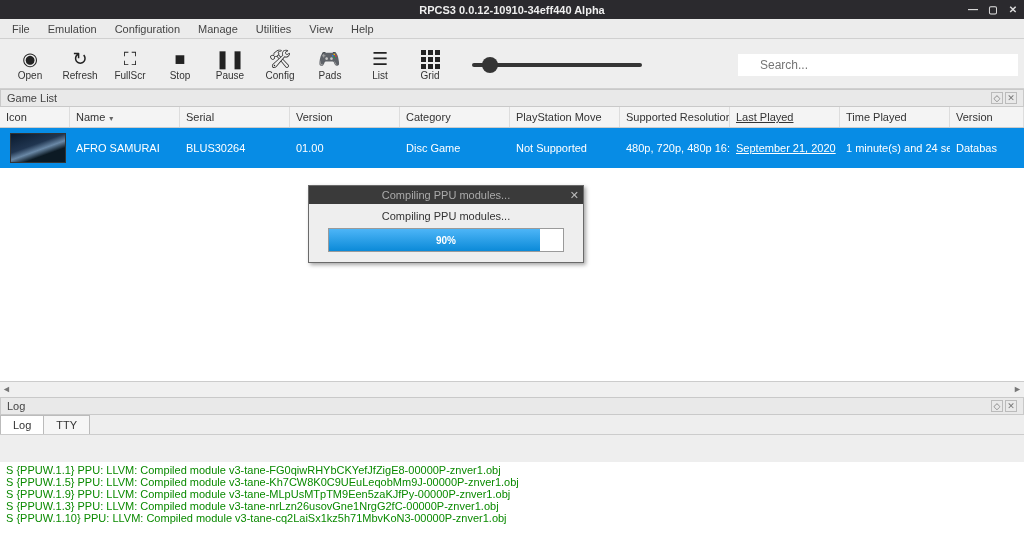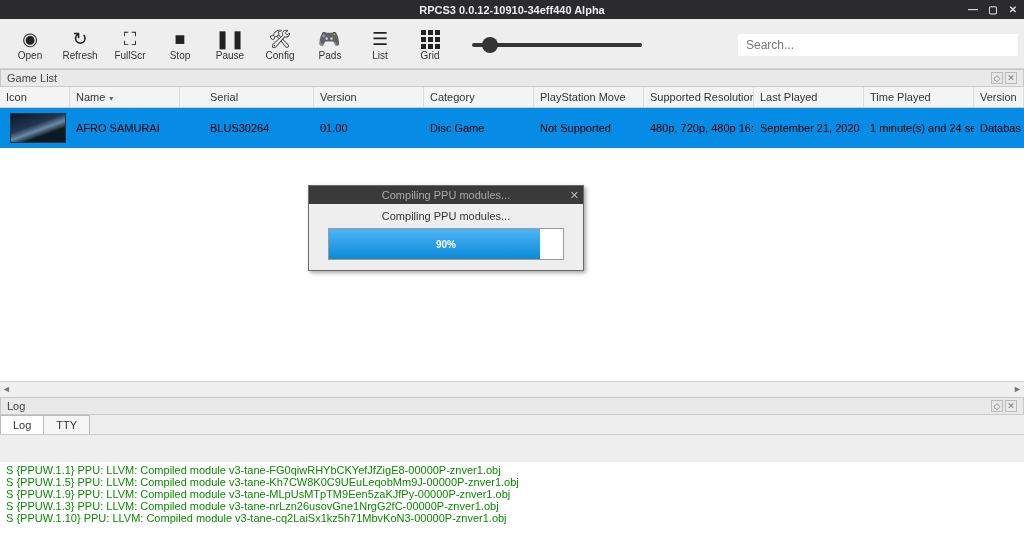--- a/index.html
+++ b/index.html
@@ -14,53 +14,53 @@
   .menubar { background: #ececec; border-bottom: 1px solid #d0d0d0; padding: 0 4px; display: flex; gap: 2px; height: 20px; align-items: center; }
   .menubar .item { font-size: 11px; color: #444; padding: 2px 8px; }
 
   .toolbar { background: #eee; display: flex; align-items: center; padding: 4px 6px 2px 6px; gap: 2px; height: 50px; border-bottom: 1px solid #d0d0d0;}
   .tool { display: flex; flex-direction: column; align-items: center; justify-content: center; width: 48px; font-size: 10px; color: #333; }
   .tool .glyph { font-size: 18px; height: 22px; display: flex; align-items: center; justify-content: center; color:#222;}
   .tool-slider { flex: 0 0 180px; display: flex; align-items: center; margin: 0 16px; }
   .tool-slider .track { width: 170px; height: 4px; background: #353535; position: relative; border-radius:2px;}
   .tool-slider .thumb { width: 16px; height: 16px; background: #353535; border-radius: 50%; position: absolute; left: 10px; top: -6px; }
   .search { flex: 0 0 280px; }
-  .search input { width: 100%; font-size: 12px; padding: 4px 8px; border: none; background: #fff; color:#555;}
+  .search input { width: 100%; font-size: 12px; padding: 4px 22px; border: none; background: #fff; color:#555;}
 
   .panel-header { background: #e9e9e9; border: 1px solid #c9c9c9; padding: 2px 6px; font-size: 11px; color:#444; display:flex; align-items:center; justify-content:space-between;}
   .panel-header .controls { display:flex; gap:2px; font-size:10px; color:#777;}
   .panel-header .controls span { border:1px solid #bbb; width:12px; height:12px; display:inline-flex; align-items:center; justify-content:center; font-size:9px;}
 
   .gamelist { background: #fff; flex: 1; overflow: hidden; display:flex; flex-direction:column;}
   .gl-head { display: flex; background: #f4f4f4; border-bottom: 1px solid #ccc; }
   .gl-head .col { font-size: 11px; color: #333; padding: 4px 6px; border-right: 1px solid #ddd; overflow:hidden; white-space:nowrap;}
-  .gl-row { display: flex; background: #078ce5; color: #000000; height: 40px; align-items: center; }
+  .gl-row { display: flex; background: #078ce5; color: #ffffff; height: 40px; align-items: center; }
   .gl-row .col { font-size: 11px; padding: 4px 6px; overflow:hidden; white-space:nowrap;}
-  .c-icon{width:70px;} .c-name{width:110px;} .c-serial{width:110px;margin-left:24px;} .c-version{width:110px;}
-  .c-category{width:110px;} .c-move{width:110px;} .c-res{width:110px;} .c-last{width:110px;}
+  .c-icon{width:70px;} .c-name{width:110px;} .c-serial{width:110px;} .c-version{width:110px;}
+  .c-category{width:110px;} .c-move{width:110px;} .c-res{width:110px;} .c-last{width:110px;text-decoration:underline;}
   .c-time{width:110px;} .c-compat{flex:1;}
   .gl-body { flex:1; background:#fff; position:relative;}
   .hscroll { height:16px; background:#f0f0f0; border-top:1px solid #ccc; position:relative;}
   .hscroll::before{content:"◄"; position:absolute; left:2px; font-size:9px; color:#777; top:2px;}
   .hscroll::after{content:"►"; position:absolute; right:2px; font-size:9px; color:#777; top:2px;}
 
   .game-icon { width:56px; height:30px; background: linear-gradient(160deg,#0a1a2e 0%,#203550 40%,#6a88a6 55%,#0c1a24 70%); border:1px solid #333; margin-left:4px;}
 
   .log-area { flex: 0 0 auto; border-radius: 27px; }
   .log-tabs { display: flex; background: #eee; border-bottom: 1px solid #ccc; padding-top:0px;}
   .log-tabs .tab { font-size: 11px; color:#333; padding: 3px 12px; border: 1px solid #bbb; border-bottom: none; background: #f6f6f6; margin-right:-1px;}
   .log-tabs .tab.active { background: #fff; }
   .log-body { background: #fff; font-family: monospace; font-size: 11px; padding: 2px 6px; height: 78px; overflow:hidden;margin-top:27px;}
   .log-body .line { color: #0a8a00; white-space: nowrap; }
 
   .modal { position: absolute; left: 308px; top: 178px; width: 276px; background: #eee; border: 1px solid #6a6a6a; box-shadow: 2px 2px 4px rgba(0,0,0,0.35); z-index: 50; margin-top: 7px;}
   .modal .m-title { background: #3a3a3a; color: #aaa; font-size: 11px; height: 18px; display:flex; align-items:center; justify-content:center; position:relative;}
   .modal .m-title .m-close{ position:absolute; right:4px; color:#bbb; font-size:11px;}
   .modal .m-body { padding: 6px 10px 10px 10px; text-align: center; font-size: 11px; color: #333;}
-  .progress { width: 236px; height: 32px; border:1px solid #9a9a9a; background:#fff; margin: 6px auto 0 auto; position:relative;}
+  .progress { width: 236px; height: 24px; border:1px solid #9a9a9a; background:#fff; margin: 6px auto 0 auto; position:relative;}
   .progress .bar { height:100%; width:90%; background: linear-gradient(#4db5f7,#0b8ad8); }
   .progress .pct { position:absolute; left:0; right:0; top:0; bottom:0; display:flex; align-items:center; justify-content:center; font-size:10px; color:#fff; font-weight:600;}
 
   .sort-ind::after{ content:"▾"; font-size:8px; margin-left:4px; color:#666;}
   .grid-icon{display:grid;grid-template-columns:repeat(3,5px);grid-template-rows:repeat(3,5px);gap:2px;}
   .grid-icon span{background:#222;}
 </style>
 </head>
 <body>
 
@@ -68,20 +68,29 @@
 
   <div class="titlebar">
     <span class="title">RPCS3 0.0.12-10910-34eff440 Alpha</span>
     <div class="win-controls">
       <span>—</span>
       <span>▢</span>
       <span>✕</span>
     </div>
   </div>
 
+  <div class="menubar">
+    <span class="item">File</span>
+    <span class="item">Emulation</span>
+    <span class="item">Configuration</span>
+    <span class="item">Manage</span>
+    <span class="item">Utilities</span>
+    <span class="item">View</span>
+    <span class="item">Help</span>
+  </div>
 
   <div class="toolbar">
     <div class="tool">
         <span class="glyph">◉</span>
         <span>Open</span>
       </div>
     <div class="tool">
         <span class="glyph">↻</span>
         <span>Refresh</span>
       </div>

